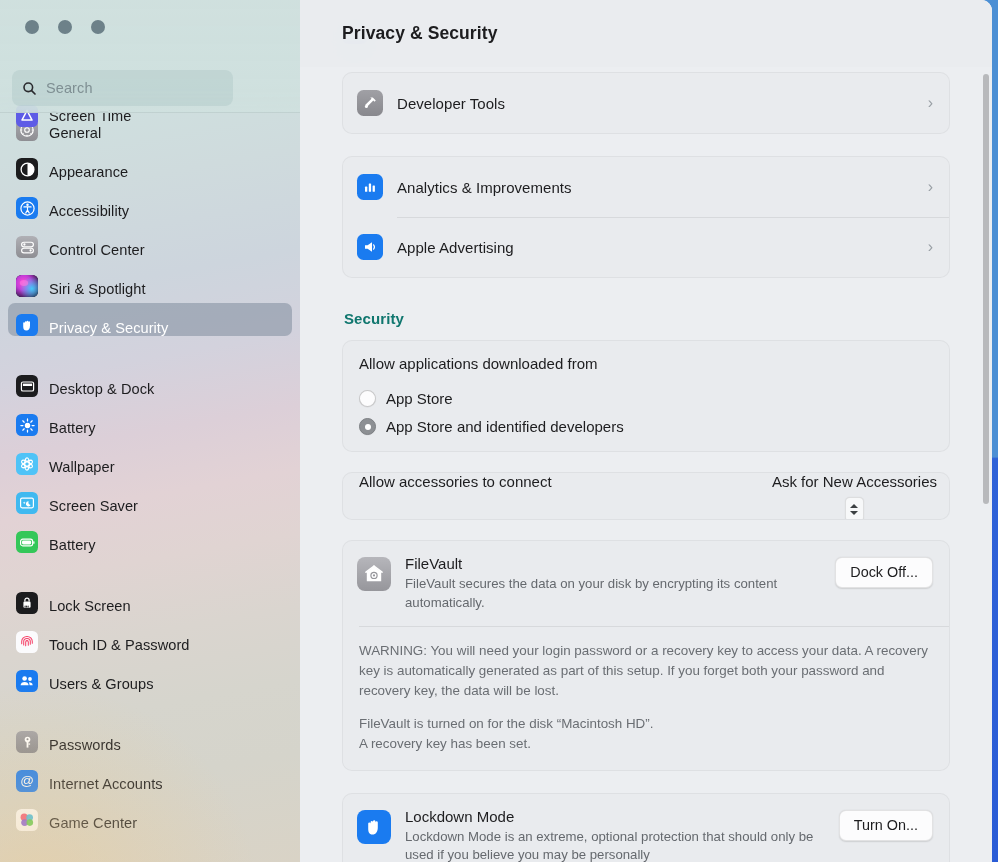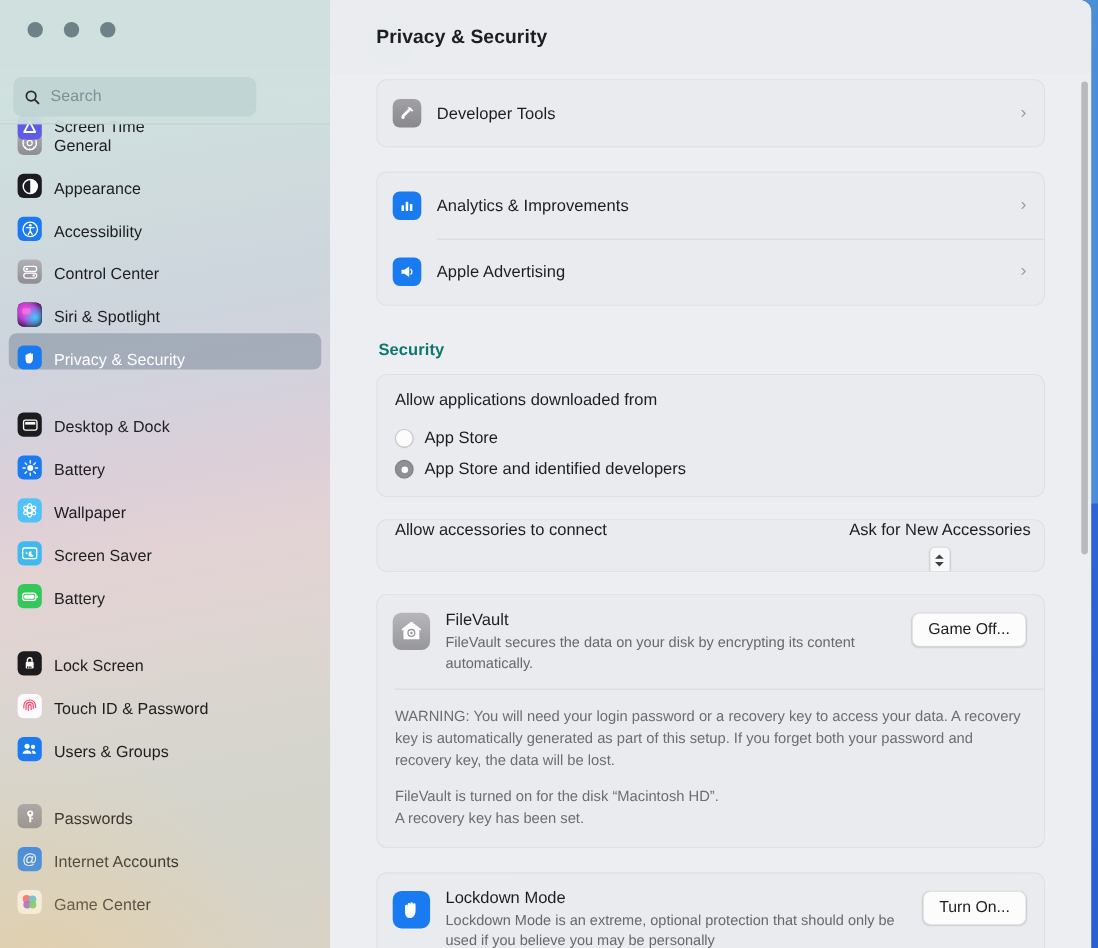--- a/index.html
+++ b/index.html
@@ -717,21 +717,21 @@
               <path d="M13 5.2L21 11.2" stroke="#fff" stroke-width="1.6" fill="none" stroke-linecap="round"></path>
               <path d="M13 5.2L5 11.2" stroke="#fff" stroke-width="1.6" fill="none" stroke-linecap="round"></path>
               <circle cx="13" cy="14.4" r="3.1" fill="none" stroke="#96969b" stroke-width="1.2"></circle>
               <circle cx="13" cy="14.4" r="1.1" fill="#96969b"></circle>
             </svg>
           </span>
           <span class="fv-texts">
             <span class="fv-title" style="display:block;">FileVault</span>
             <span class="fv-desc" style="display:block;">FileVault secures the data on your disk by encrypting its content automatically.</span>
           </span>
-          <button class="btn">Game Off...</button>
+          <button class="btn">Dock Off...</button>
         </div>
         <div class="fv-divider"></div>
         <div class="fv-bottom">
           <div class="fv-warn">WARNING: You will need your login password or a recovery key to access your data. A recovery key is automatically generated as part of this setup. If you forget both your password and recovery key, the data will be lost.</div>
           <div class="fv-status">
             <div>FileVault is turned on for the disk “Macintosh HD”.</div>
             <div>A recovery key has been set.</div>
           </div>
         </div>
       </div>

